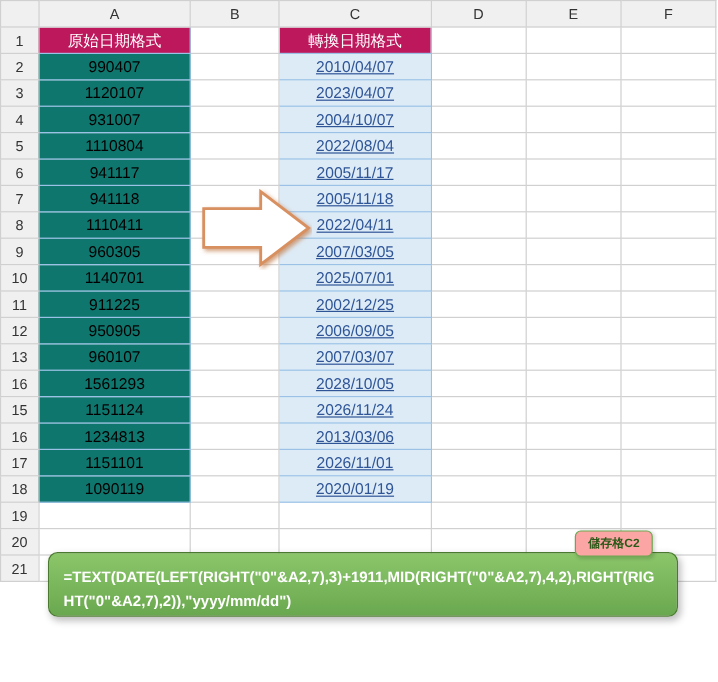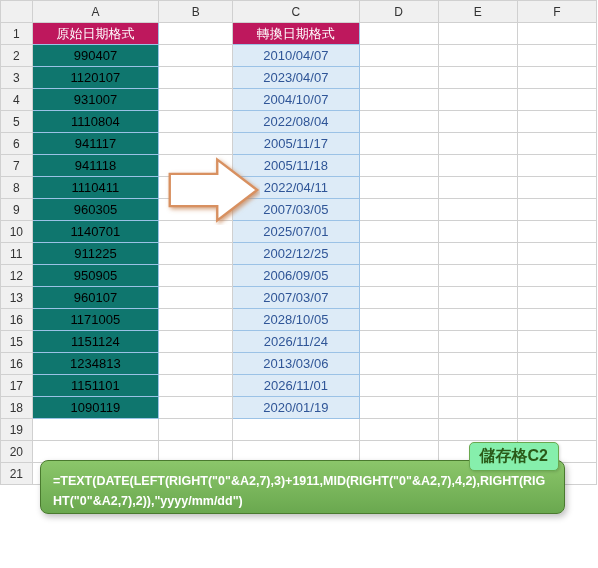--- a/index.html
+++ b/index.html
@@ -56,43 +56,44 @@
   }
   .data-a {
     background: #0f766e;
     color: #000;
     border: 1px solid #9bc2e6 !important;
   }
   .data-c {
     background: #ddebf7;
     color: #2f5597;
     border: 1px solid #9bc2e6 !important;
+    text-decoration: underline;
   }
   .plain {
     background: #fff;
   }
 
   .arrow {
     position: absolute;
     left: 165px;
     top: 155px;
     width: 95px;
     height: 70px;
     pointer-events: none;
   }
 
   .badge {
     position: absolute;
-    right: 39px;
+    right: 54px;
     top: 442px;
-    background: #86efac;
+    background: #fca5a5;
     border: 1.5px solid #6aa84f;
     border-radius: 5px;
     padding: 3px 10px;
-    font-size: 16px;
+    font-size: 10px;
     color: #2a5a18;
     font-weight: bold;
     z-index: 3;
     box-shadow: 1px 1px 3px rgba(0,0,0,0.15);
   }
 
   .formula-box {
     position: absolute;
     left: 40px;
     top: 460px;
@@ -239,21 +240,21 @@
         <td class="rowhead">13</td>
         <td class="data-a">960107</td>
         <td class="plain"></td>
         <td class="data-c">2007/03/07</td>
         <td class="plain"></td>
         <td class="plain"></td>
         <td class="plain"></td>
       </tr>
       <tr>
         <td class="rowhead">16</td>
-        <td class="data-a">1171005</td>
+        <td class="data-a">1561293</td>
         <td class="plain"></td>
         <td class="data-c">2028/10/05</td>
         <td class="plain"></td>
         <td class="plain"></td>
         <td class="plain"></td>
       </tr>
       <tr>
         <td class="rowhead">15</td>
         <td class="data-a">1151124</td>
         <td class="plain"></td>

